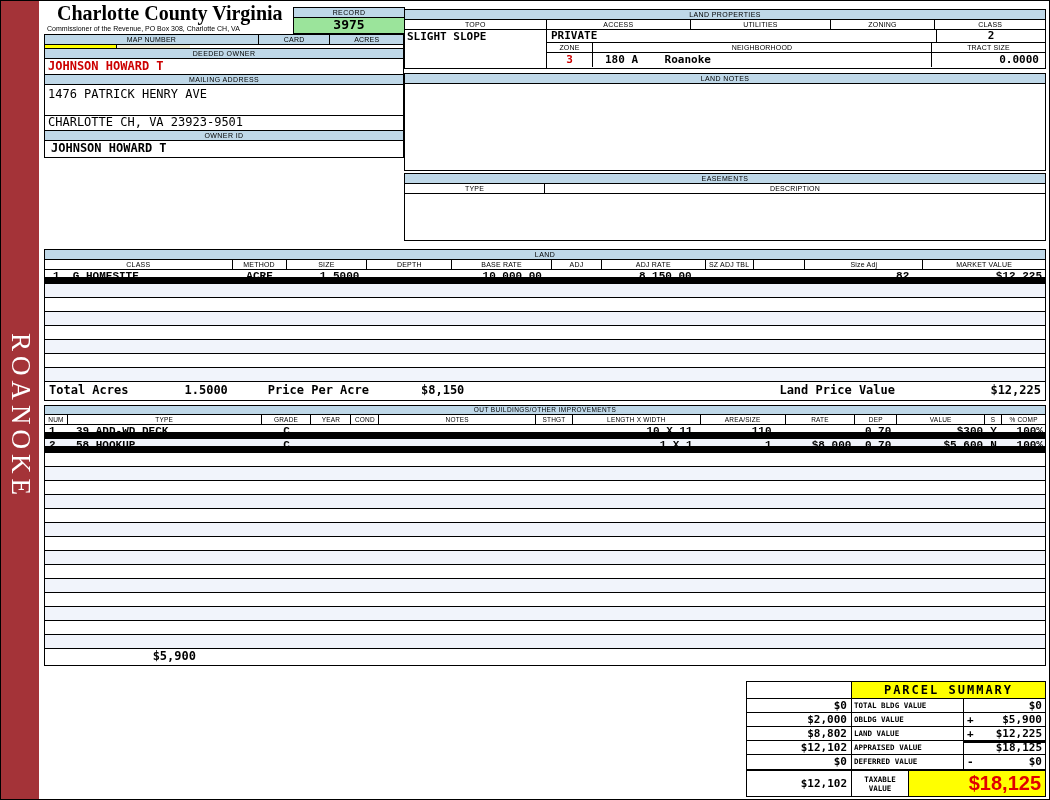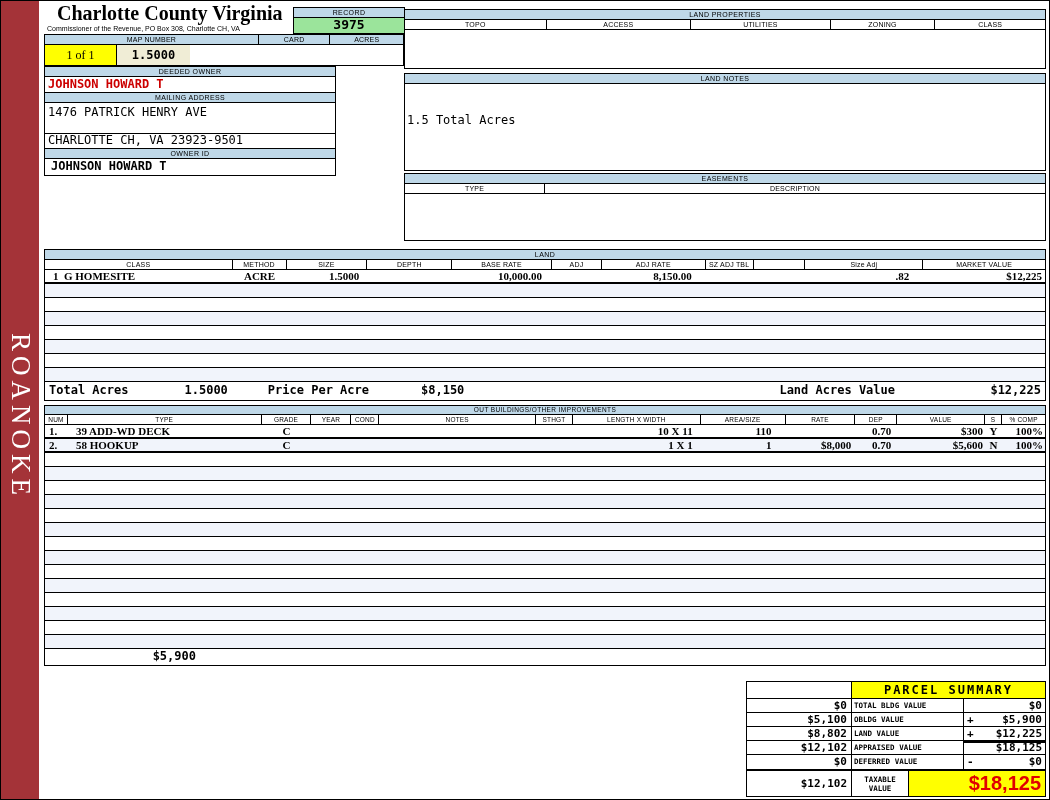--- a/index.html
+++ b/index.html
@@ -13,22 +13,22 @@
   .hrow{display:flex;border-bottom:1px solid #000;background:#fff}
   .hc{font-size:7px;line-height:9px;text-align:center;border-right:1px solid #000;
       overflow:hidden;letter-spacing:.2px}
   .hc:last-child{border-right:0}
   .hcb{background:#BFD8E8}
   .mono{font-family:"DejaVu Sans Mono","Liberation Mono",monospace;white-space:pre}
   .serif{font-family:"Liberation Serif",serif}
   .b{font-weight:bold}
   .r{text-align:right}.c{text-align:center}
   .red{color:#CC0000}
-  .drow{display:flex;height:14px;border-bottom:2px solid #000000;
-        font-family:Liberation Serif, serif;font-weight:bold;
+  .drow{display:flex;height:14px;border-bottom:7px solid #000000;
+        font-family:Liberation Mono, monospace;font-weight:bold;
         font-size:11px;line-height:13px}
   .drow>div{overflow:hidden;white-space:pre}
   .sr{height:14px;border-bottom:1px solid #000}
   .lt{background:#F1F4FB}
   .title{font-family:Liberation Serif, serif;font-size:20px;line-height:21px}
   .sub{font-size:7px;line-height:8px}
   #sidebar{position:absolute;left:0;top:0;width:38px;height:800px;background:#A43338}
   #sidebar span{position:absolute;top:332px;left:50%;transform:translateX(-50%);
       writing-mode:vertical-rl;font-family:"Liberation Serif",serif;font-size:27px;
       letter-spacing:5px;color:#fff}
@@ -61,44 +61,64 @@
     <div class="hc hcb" style="width:215px">MAP NUMBER</div>
     <div class="hc hcb" style="width:72px">CARD</div>
     <div class="hc hcb" style="width:73px">ACRES</div>
   </div>
   <div style="display:flex;height:20px">
     <div class="serif c" style="width:72px;background:#FFFF00;border-right:1px solid #000;font-size:12px;line-height:20px">1 of 1</div>
     <div class="mono b c" style="width:73px;background:#F0EDD6;font-size:12px;line-height:20px">1.5000</div>
   </div>
 </div>
 
-<div class="panel" style="left:43px;top:65px;width:292px">
+<div class="panel" style="left:43px;top:47px;width:360px">
   <div class="bar">DEEDED OWNER</div>
   <div class="mono b red" style="height:16px;line-height:15px;font-size:12px;padding-left:3px;border-bottom:1px solid #000">JOHNSON HOWARD T</div>
   <div class="bar">MAILING ADDRESS</div>
   <div class="mono" style="height:31px;font-size:12px;line-height:14px;padding:2px 0 0 3px;border-bottom:1px solid #000">1476 PATRICK HENRY AVE</div>
   <div class="mono" style="height:15px;font-size:12px;line-height:13px;padding-left:3px;border-bottom:1px solid #000">CHARLOTTE CH, VA 23923-9501</div>
   <div class="bar">OWNER ID</div>
   <div class="mono b" style="height:16px;line-height:15px;font-size:12px;padding-left:6px">JOHNSON HOWARD T</div>
 </div>
 
 <div class="panel" style="left:403px;top:8px;width:642px;height:60px">
   <div class="bar">LAND PROPERTIES</div>
   <div class="hrow" style="height:10px">
     <div class="hc" style="width:142px">TOPO</div>
     <div class="hc" style="width:145px">ACCESS</div>
     <div class="hc" style="width:140px">UTILITIES</div>
     <div class="hc" style="width:105px">ZONING</div>
     <div class="hc" style="width:110px">CLASS</div>
   </div>
+  <div style="display:flex;height:38px">
+    <div style="width:142px;border-right:1px solid #000">
+      <div class="mono b" style="font-size:11px;line-height:13px;padding-left:2px">SLIGHT SLOPE</div>
+    </div>
+    <div style="flex:1">
+      <div style="display:flex;height:13px;border-bottom:1px solid #000">
+        <div class="mono b" style="width:390px;border-right:1px solid #000;font-size:11px;line-height:12px;padding-left:4px">PRIVATE</div>
+        <div class="mono b c" style="flex:1;font-size:11px;line-height:12px">2</div>
+      </div>
+      <div class="hrow" style="height:10px">
+        <div class="hc" style="width:46px">ZONE</div>
+        <div class="hc" style="width:339px">NEIGHBORHOOD</div>
+        <div class="hc" style="flex:1">TRACT SIZE</div>
+      </div>
+      <div style="display:flex;height:14px">
+        <div class="mono b c red" style="width:46px;border-right:1px solid #000;font-size:11px;line-height:13px">3</div>
+        <div class="mono b" style="width:339px;border-right:1px solid #000;font-size:11px;line-height:13px;padding-left:12px">180 A    Roanoke</div>
+        <div class="mono b r" style="flex:1;font-size:11px;line-height:13px;padding-right:6px">0.0000</div>
+      </div>
+    </div>
+  </div>
 </div>
 
 <div class="panel" style="left:403px;top:72px;width:642px;height:98px">
   <div class="bar">LAND NOTES</div>
-  <div class="mono" style="font-size:12px;line-height:13px;padding:30px 0 0 2px">1.5 Total Acres</div>
 </div>
 
 <div class="panel" style="left:403px;top:172px;width:642px;height:68px">
   <div class="bar">EASEMENTS</div>
   <div class="hrow" style="height:10px">
     <div class="hc" style="width:140px">TYPE</div>
     <div class="hc" style="flex:1">DESCRIPTION</div>
   </div>
 </div>
 
@@ -135,21 +155,21 @@
   <div class="sr lt"></div>
   <div class="sr"></div>
   <div class="sr lt"></div>
   <div class="sr"></div>
   <div class="sr lt"></div>
   <div class="mono b" style="display:flex;height:18px;line-height:17px;font-size:12px">
     <span style="margin-left:4px">Total Acres</span>
     <span style="margin-left:56px">1.5000</span>
     <span style="margin-left:40px">Price Per Acre</span>
     <span style="margin-left:52px">$8,150</span>
-    <span style="margin-left:auto">Land Acres Value</span>
+    <span style="margin-left:auto">Land Price Value</span>
     <span class="r" style="width:150px;padding-right:4px">$12,225</span>
   </div>
 </div>
 
 <div class="panel" style="left:43px;top:404px;width:1002px;height:261px">
   <div class="bar" style="height:9px;line-height:8px;font-size:6.5px">OUT BUILDINGS/OTHER IMPROVEMENTS</div>
   <div class="hrow" style="height:10px">
     <div class="hc" style="width:23px;font-size:6.5px">NUM</div>
     <div class="hc" style="width:194px;font-size:6.5px">TYPE</div>
     <div class="hc" style="width:50px;font-size:6.5px">GRADE</div>
@@ -220,21 +240,21 @@
   <div style="display:flex;height:17px;border-bottom:1px solid #000">
     <div style="width:105px;border-right:1px solid #000"></div>
     <div class="mono b c" style="flex:1;background:#FFFF00;font-size:12px;line-height:16px;letter-spacing:2px">PARCEL SUMMARY</div>
   </div>
   <div class="ps-r">
     <div class="ps-prev">$0</div>
     <div class="ps-label">TOTAL BLDG VALUE</div>
     <div class="ps-val"><span></span><span>$0</span></div>
   </div>
   <div class="ps-r">
-    <div class="ps-prev">$5,100</div>
+    <div class="ps-prev">$2,000</div>
     <div class="ps-label">OBLDG VALUE</div>
     <div class="ps-val"><span>+</span><span>$5,900</span></div>
   </div>
   <div class="ps-r">
     <div class="ps-prev">$8,802</div>
     <div class="ps-label">LAND VALUE</div>
     <div class="ps-val"><span>+</span><span>$12,225</span></div>
   </div>
   <div class="ps-r">
     <div class="ps-prev">$12,102</div>

